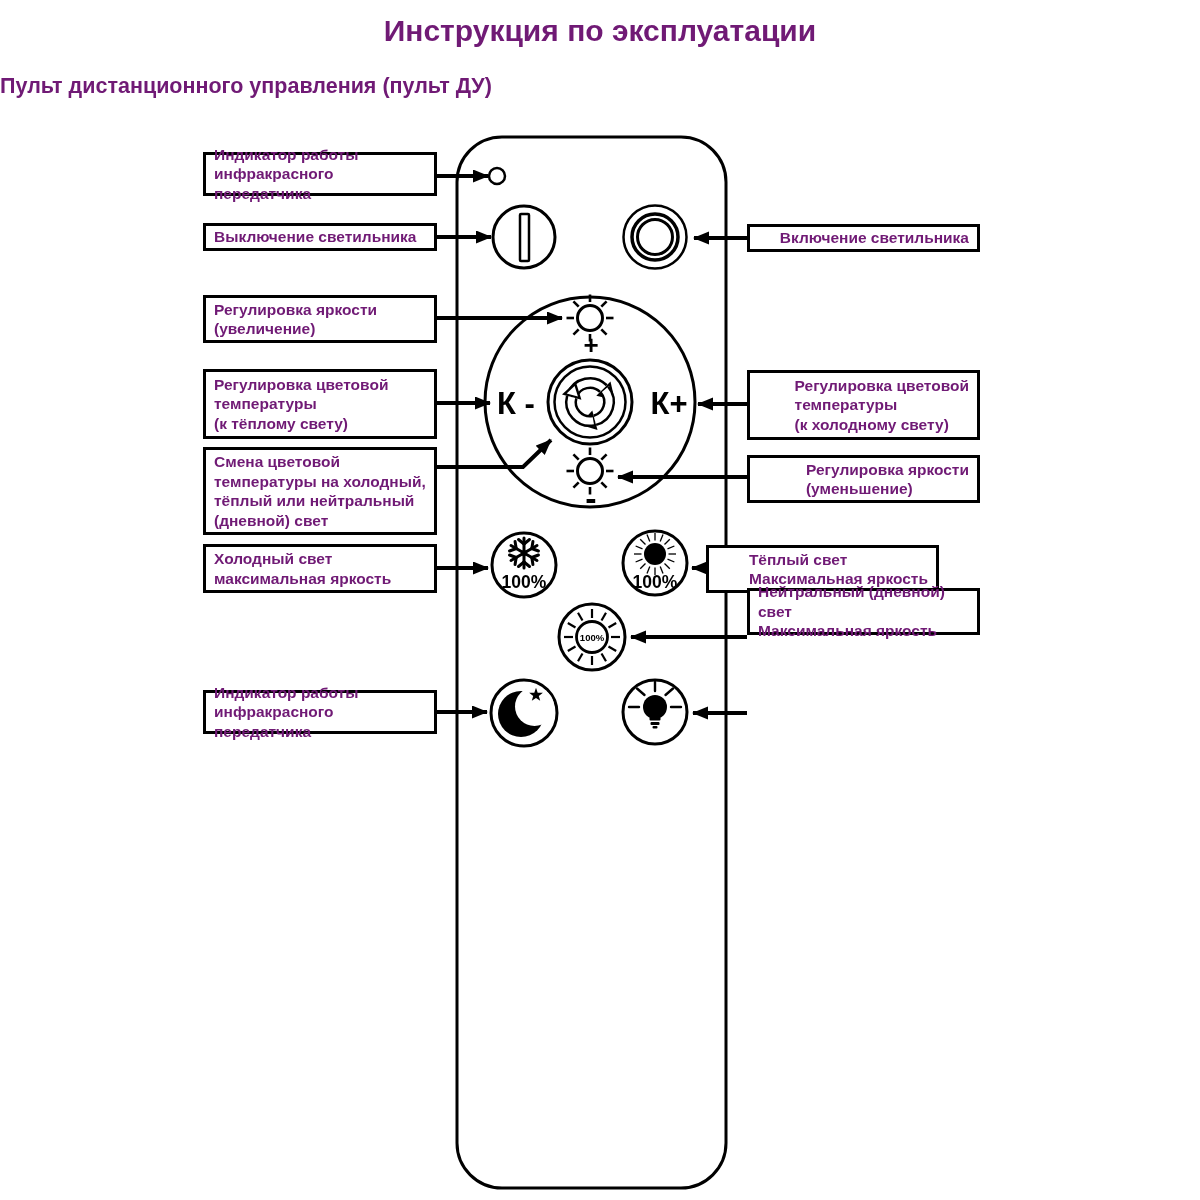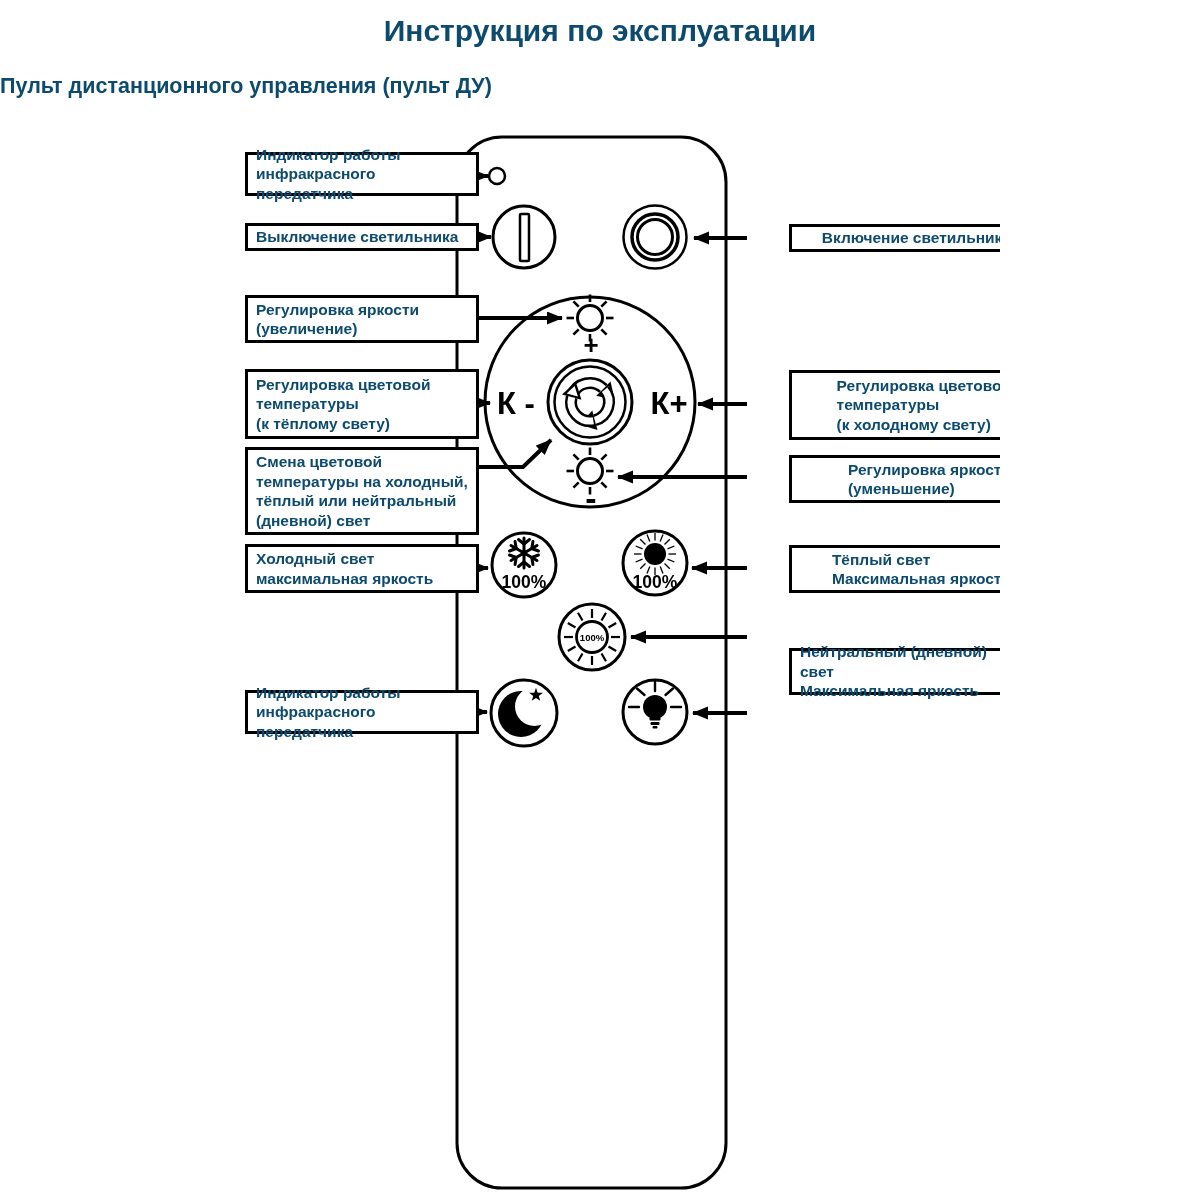--- a/index.html
+++ b/index.html
@@ -1,25 +1,25 @@
 <!DOCTYPE html>
 <html><head>
 <meta charset="utf-8">
 <style>
   html,body{margin:0;padding:0;background:#fff;}
   .page{position:relative;width:1000px;height:1200px;background:#fff;overflow:hidden;
-        font-family:"Liberation Sans",sans-serif;color:#0c4a6e;}
+        font-family:"Liberation Sans",sans-serif;color:#701a75;}
   .title{position:absolute;top:13px;left:0;width:1200px;text-align:center;
          font-size:30px;line-height:36px;font-weight:700;}
   .subtitle{position:absolute;top:72px;left:0;width:1200px;text-align:left;
             font-size:21.5px;line-height:28px;font-weight:700;}
   .diagram{position:absolute;top:0;left:0;}
   .lbox{position:absolute;box-sizing:border-box;border:3px solid #000;background:#fff;
         display:flex;align-items:center;padding:1px 8px;
-        font-size:15.5px;line-height:19.5px;font-weight:700;white-space:pre-line;margin-left:42px;}
+        font-size:15.5px;line-height:19.5px;font-weight:700;white-space:pre-line;}
   .lbox.right{justify-content:flex-end;text-align:left;}
   .svgtxt{font-family:"Liberation Sans",sans-serif;font-weight:700;fill:#000;}
 </style>
 </head>
 <body>
 
 <div class="page">
 
   <div class="title">Инструкция по эксплуатации</div>
   <div class="subtitle">Пульт дистанционного управления (пульт ДУ)</div>
@@ -217,18 +217,18 @@
 (дневной) свет</div>
   <div class="lbox" style="left:203px;top:690px;width:234px;height:44px;">Индикатор работы
 инфракрасного передатчика</div>
 
   <div class="lbox right" style="left:747px;top:224px;width:233px;height:28px;">Включение светильника</div>
   <div class="lbox right" style="left:747px;top:370px;width:233px;height:70px;">Регулировка цветовой
 температуры
 (к холодному свету)</div>
   <div class="lbox right" style="left:747px;top:455px;width:233px;height:48px;">Регулировка яркости
 (уменьшение)</div>
-  <div class="lbox right" style="left:747px;top:545px;width:233px;height:48px;">Тёплый свет
+  <div class="lbox right" style="left:706px;top:545px;width:233px;height:48px;">Тёплый свет
 Максимальная яркость</div>
-  <div class="lbox right" style="left:747px;top:648px;width:233px;height:47px;">Нейтральный (дневной) свет
+  <div class="lbox right" style="left:747px;top:588px;width:233px;height:47px;">Нейтральный (дневной) свет
 Максимальная яркость</div>
 
 </div>
 
 </body></html>

